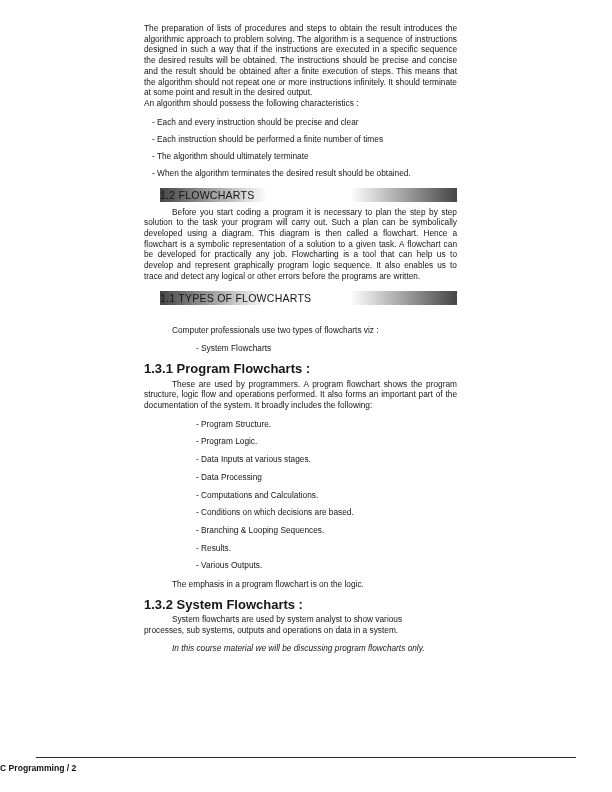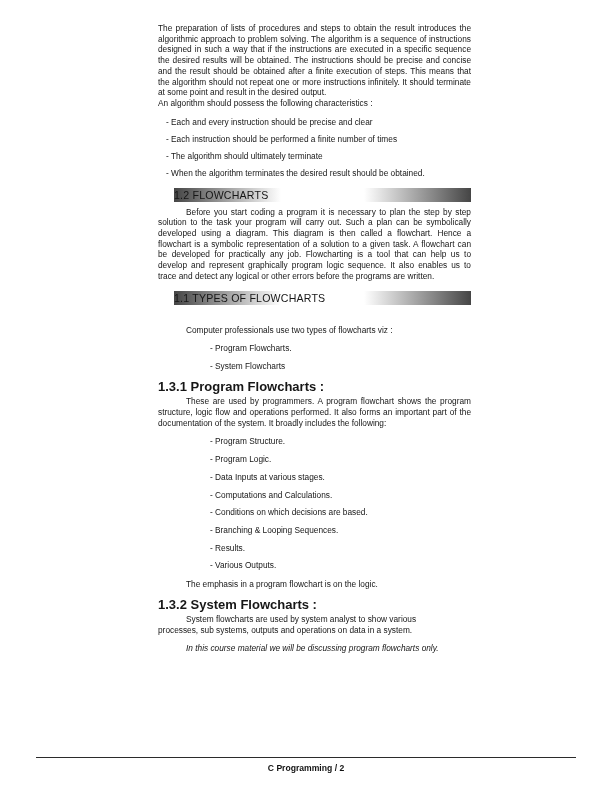--- a/index.html
+++ b/index.html
@@ -8,21 +8,21 @@
     position: relative;
     width: 612px;
     height: 792px;
     background: #ffffff;
     font-family: "Liberation Sans", sans-serif;
     color: #161616;
     overflow: hidden;
   }
   .content {
     position: absolute;
-    left: 158px;
+    left: 144px;
     top: 23px;
     width: 313px;
     font-size: 8.3px;
     line-height: 10.7px;
   }
   p { margin: 0; }
   .justify { text-align: justify; }
   .indent { text-indent: 28px; }
   .list { margin: 8px; }
   .list-item { margin-top: 6.4px; }
@@ -51,21 +51,21 @@
     left: 36px;
     right: 36px;
     top: 757px;
     border-top: 1px solid #2b2b2b;
   }
   .footer-text {
     position: absolute;
     left: 0;
     right: 0;
     top: 763px;
-    text-align: center;
+    text-align: left;
     font-size: 8.6px;
     font-weight: bold;
     color: #111111;
   }
 </style>
 </head>
 <body>
 
 <div class="page">
   <div class="content">
@@ -83,32 +83,32 @@
 
     <h2 class="section-heading">1.2 FLOWCHARTS</h2>
 
     <p class="justify indent">Before you start coding a program it is necessary to plan the step by step solution to the task your program will carry out. Such a plan can be symbolically developed using a diagram. This diagram is then called a flowchart. Hence a flowchart is a symbolic representation of a solution to a given task. A flowchart can be developed for practically any job. Flowcharting is a tool that can help us to develop and represent graphically program logic sequence. It also enables us to trace and detect any logical or other errors before the programs are written.</p>
 
     <h2 class="section-heading">1.1 TYPES OF FLOWCHARTS</h2>
 
     <p class="indent space-above-sm">Computer professionals use two types of flowcharts viz :</p>
 
     <div class="list indented-list">
-      <p class="list-item">- Program Flowcharts.</p>
       <p class="list-item">- System Flowcharts</p>
     </div>
 
     <h3 class="sub-heading">1.3.1 Program Flowcharts :</h3>
 
     <p class="justify indent">These are used by programmers. A program flowchart shows the program structure, logic flow and operations performed. It also forms an important part of the documentation of the system. It broadly includes the following:</p>
 
     <div class="list indented-list">
       <p class="list-item">- Program Structure.</p>
       <p class="list-item">- Program Logic.</p>
       <p class="list-item">- Data Inputs at various stages.</p>
+      <p class="list-item">- Data Processing</p>
       <p class="list-item">- Computations and Calculations.</p>
       <p class="list-item">- Conditions on which decisions are based.</p>
       <p class="list-item">- Branching &amp; Looping Sequences.</p>
       <p class="list-item">- Results.</p>
       <p class="list-item">- Various Outputs.</p>
     </div>
 
     <p class="indent space-above-md">The emphasis in a program flowchart is on the logic.</p>
 
     <h3 class="sub-heading">1.3.2 System Flowcharts :</h3>

